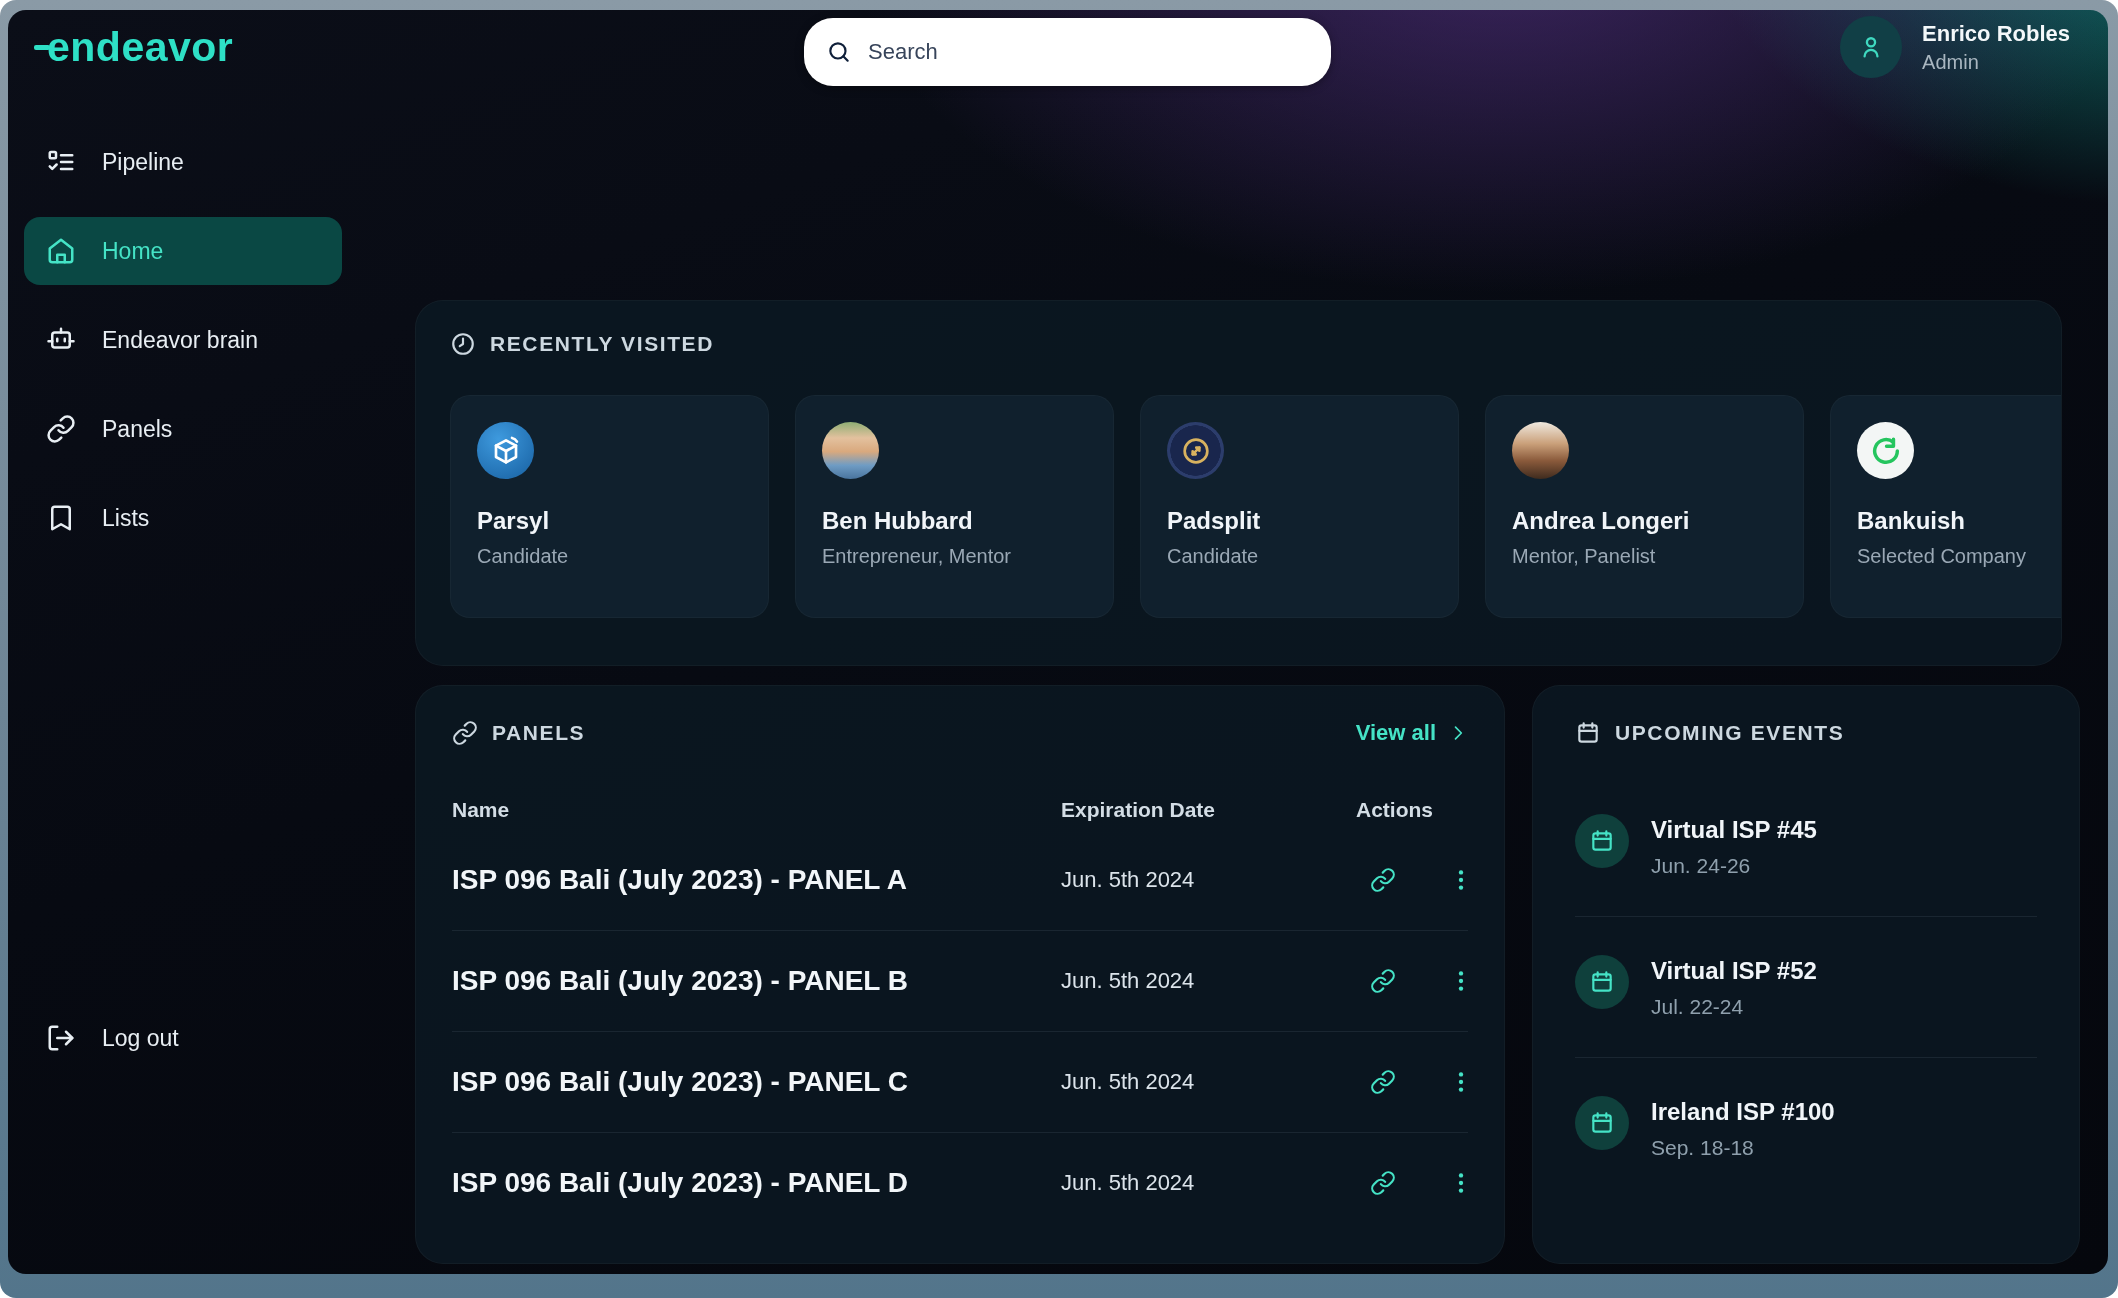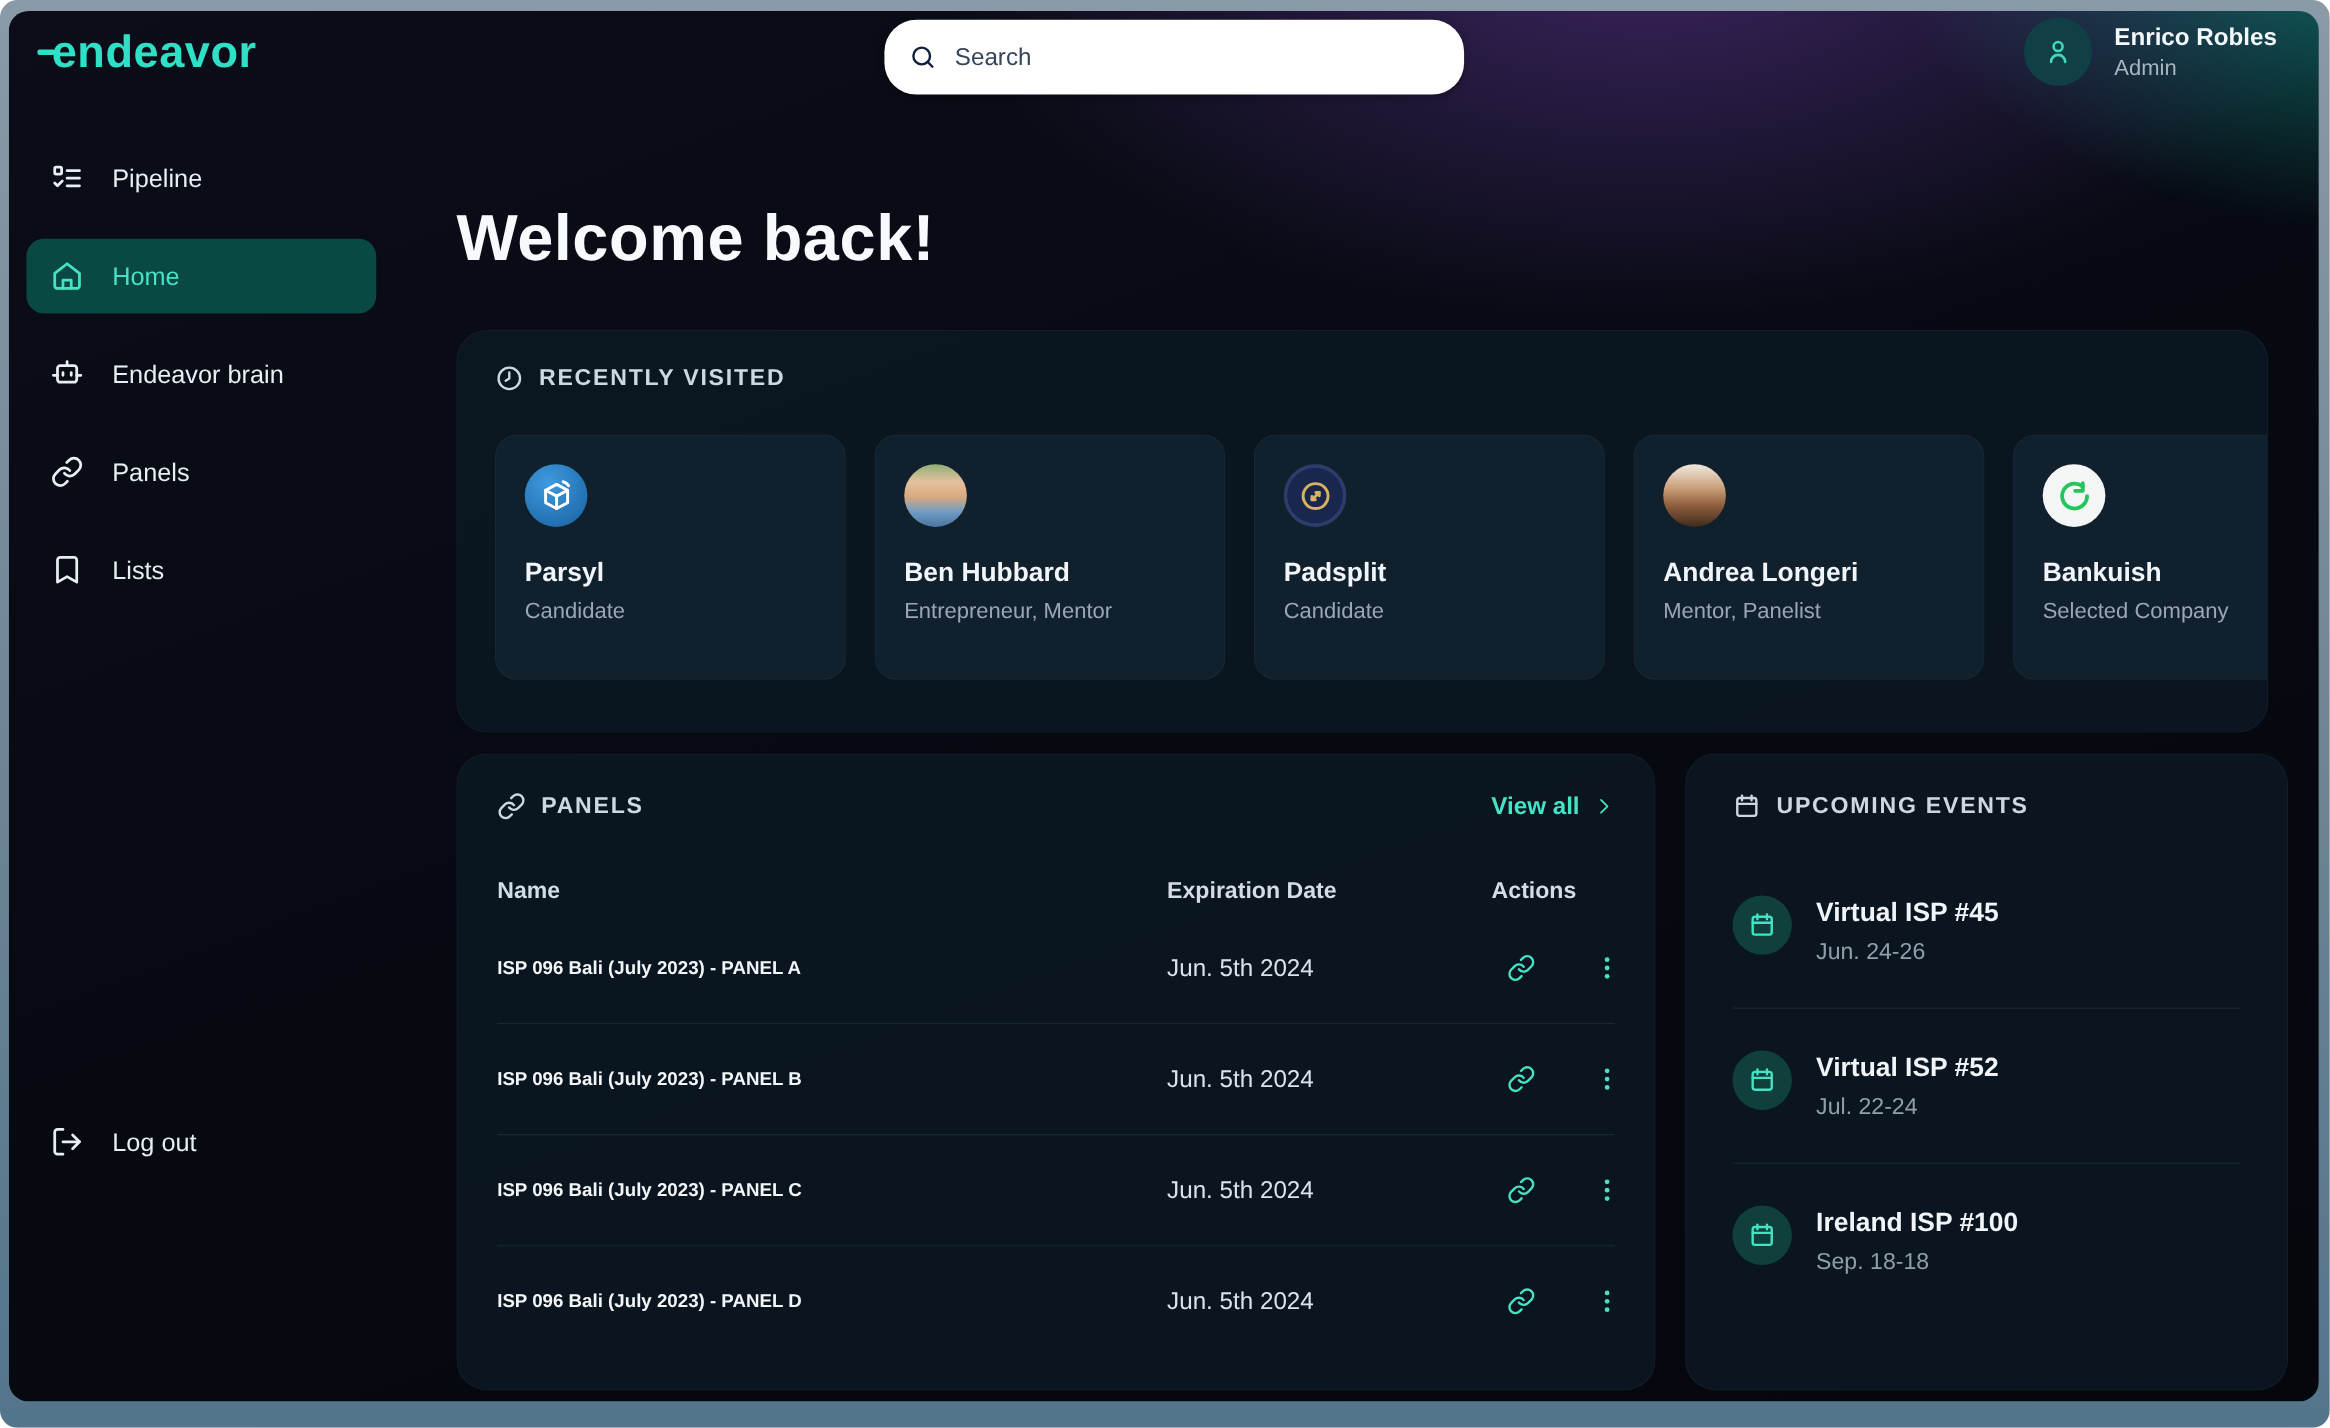--- a/index.html
+++ b/index.html
@@ -62,21 +62,21 @@
 
   
   .panels{left:407px;top:675px;width:1090px;height:579px;padding:34px 36px;}
   .panels-head{display:flex;align-items:center;justify-content:space-between;}
   .view-all{display:flex;align-items:center;gap:12px;color:var(--accent-teal,#45e3c6);font-size:22px;font-weight:600;cursor:pointer;}
   .view-all .icon{width:20px;height:20px;}
   .t-cols{display:grid;grid-template-columns:609px 295px 1fr;margin-top:52px;font-size:21px;font-weight:600;color:#d3dde5;}
   .t-rows{margin-top:8px;}
   .t-row{display:grid;grid-template-columns:609px 295px 1fr;align-items:center;height:100px;cursor:pointer;}
   .t-row + .t-row{border-top:1px solid rgba(148,163,184,.12);}
-  .t-name{font-size:17px;font-weight:700;color:#f2f6f9;}
+  .t-name{font-size:28px;font-weight:700;color:#f2f6f9;}
   .t-date{font-size:22px;color:#dbe3ea;}
   .t-actions{display:flex;align-items:center;gap:52px;padding-left:14px;color:var(--accent-teal,#45e3c6);}
   .t-actions .icon{width:26px;height:26px;cursor:pointer;}
 
   
   .events{left:1524px;top:675px;width:548px;height:579px;padding:34px 42px;}
   .event-list{margin-top:30px;}
   .event{display:flex;gap:22px;align-items:flex-start;padding:38px 0;cursor:pointer;}
   .event + .event{border-top:1px solid rgba(148,163,184,.12);}
   .event-icon{width:54px;height:54px;border-radius:50%;background:#0f403c;display:flex;align-items:center;justify-content:center;
@@ -172,21 +172,20 @@
       <span class="icon">
           <svg viewBox="0 0 24 24">
             <path d="M9 21H5a2 2 0 0 1-2-2V5a2 2 0 0 1 2-2h4"></path>
             <path d="m16 17 5-5-5-5"></path>
             <path d="M21 12H9"></path>
           </svg>
         </span>
       <span>Log out</span>
     </div>
 
-    <h1 class="welcome">Welcome back!</h1>
 
     <section class="panel recent">
       <div class="sec-head">
         <span class="icon">
             <svg viewBox="0 0 24 24">
               <circle cx="12" cy="12" r="9"></circle>
               <path d="M12 7v5l-3 2"></path>
             </svg>
           </span>
         <span>RECENTLY VISITED</span>

